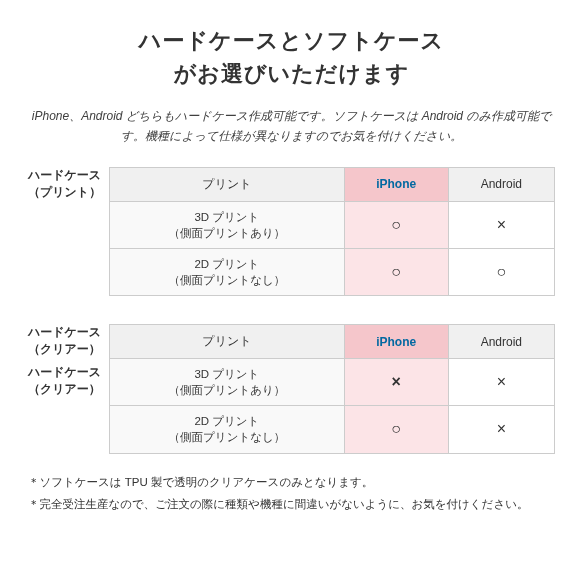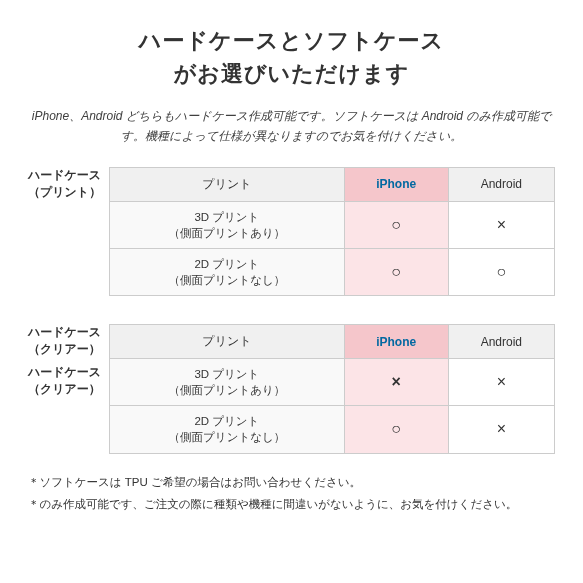--- a/index.html
+++ b/index.html
@@ -196,15 +196,15 @@
           <td class="print-cell">2D プリント<br>（側面プリントなし）</td>
           <td class="iphone-cell circle">○</td>
           <td class="cross">×</td>
         </tr>
       </tbody>
     </table>
   </div>
 </div>
 
 <div class="notes-section">
-  <p>＊ソフトケースは TPU ご希望の場合はお問い合わせください。</p>
-  <p>＊のみ作成可能です、ご注文の際に種類や機種に間違いがないように、お気を付けください。</p>
+  <p>＊ソフトケースは TPU 製で透明のクリアケースのみとなります。</p>
+  <p>＊完全受注生産なので、ご注文の際に種類や機種に間違いがないように、お気を付けください。</p>
 </div>
 
 </body></html>

